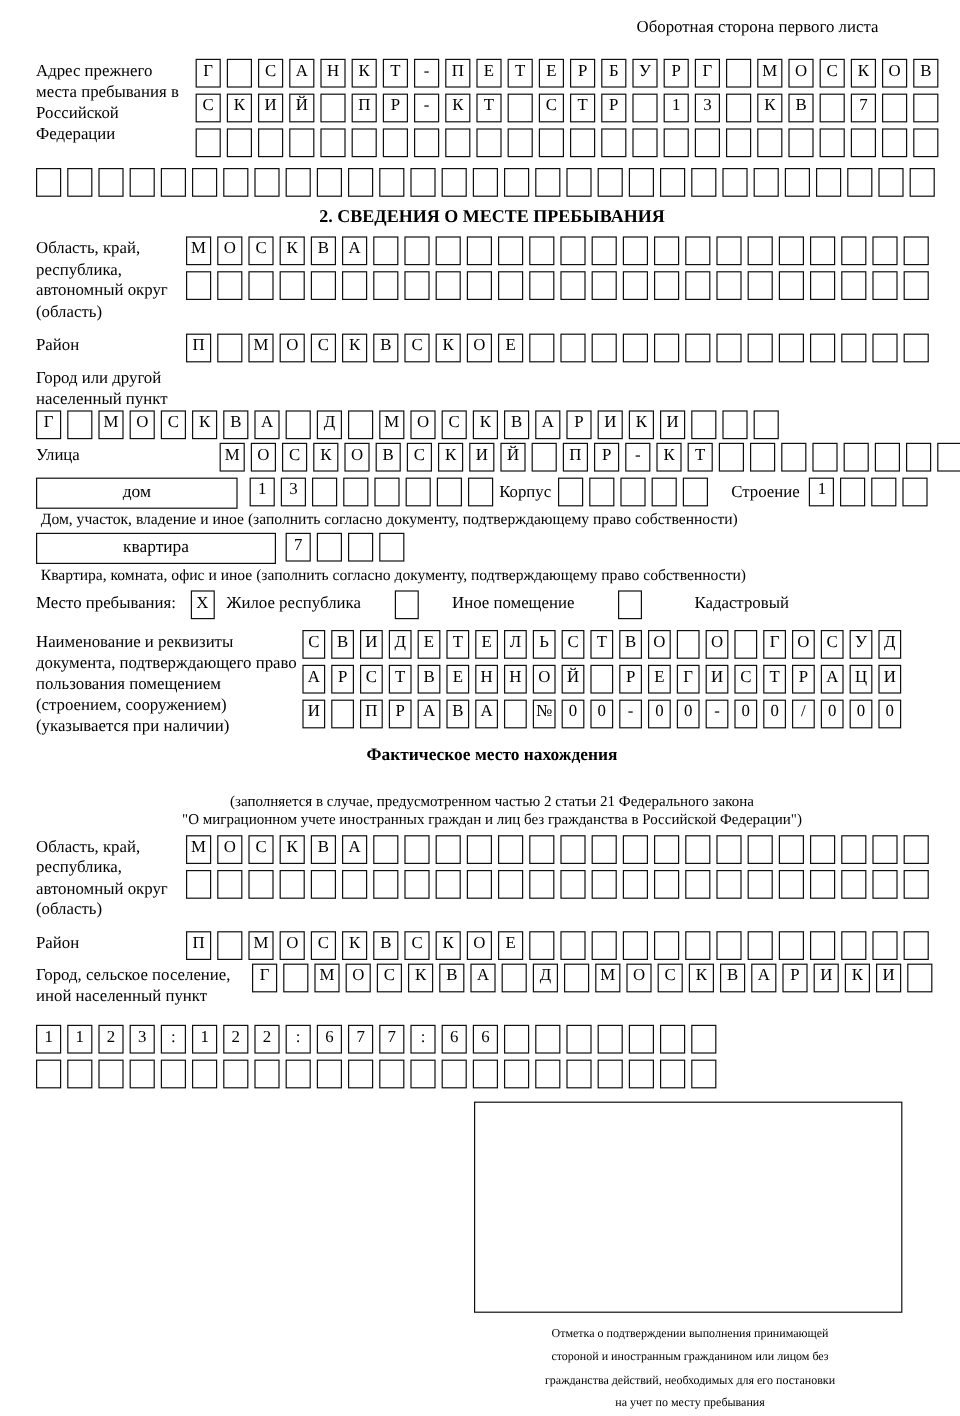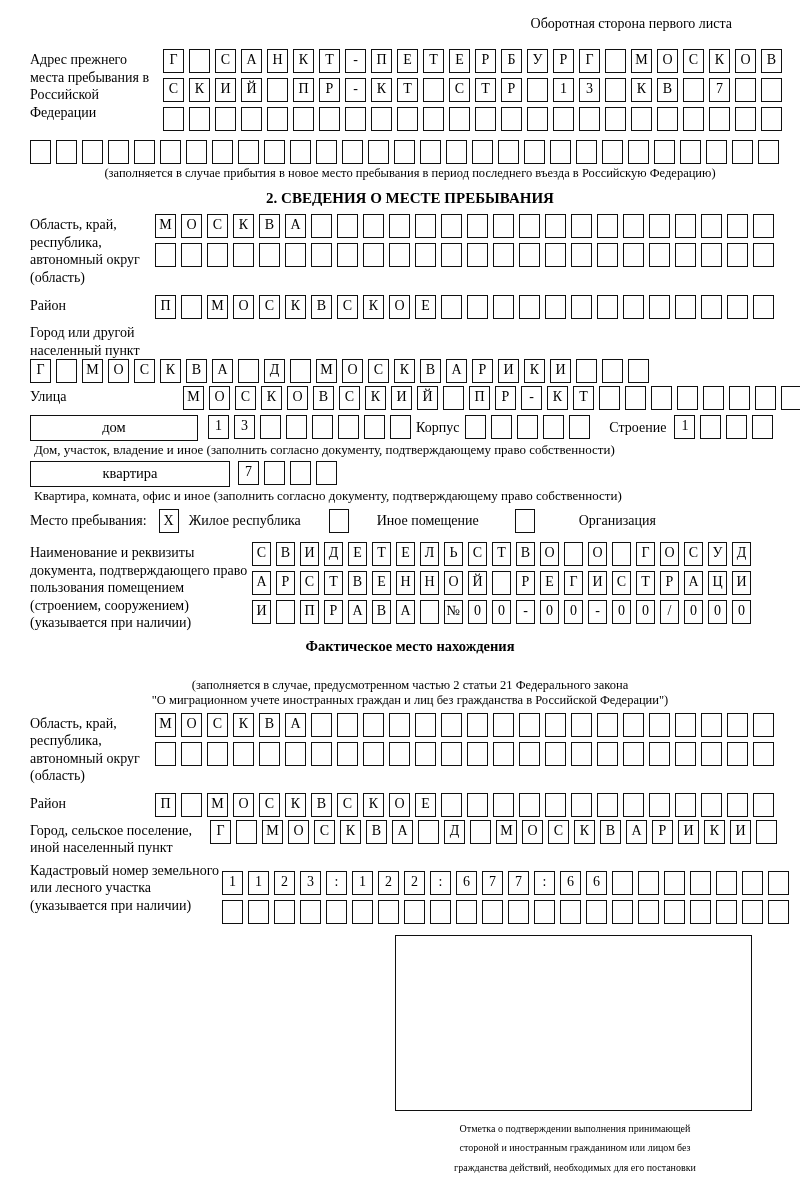--- a/index.html
+++ b/index.html
@@ -35,21 +35,20 @@
 
   <div class="field" style="margin-top:17px;">
     <div class="label" style="width:133px;">Адрес прежнего места пребывания в Российской Федерации</div>
     <div class="rows">
       <div class="boxrow"><span class="cell">Г</span><span class="cell"></span><span class="cell">С</span><span class="cell">А</span><span class="cell">Н</span><span class="cell">К</span><span class="cell">Т</span><span class="cell">-</span><span class="cell">П</span><span class="cell">Е</span><span class="cell">Т</span><span class="cell">Е</span><span class="cell">Р</span><span class="cell">Б</span><span class="cell">У</span><span class="cell">Р</span><span class="cell">Г</span><span class="cell"></span><span class="cell">М</span><span class="cell">О</span><span class="cell">С</span><span class="cell">К</span><span class="cell">О</span><span class="cell">В</span></div>
       <div class="boxrow"><span class="cell">С</span><span class="cell">К</span><span class="cell">И</span><span class="cell">Й</span><span class="cell"></span><span class="cell">П</span><span class="cell">Р</span><span class="cell">-</span><span class="cell">К</span><span class="cell">Т</span><span class="cell"></span><span class="cell">С</span><span class="cell">Т</span><span class="cell">Р</span><span class="cell"></span><span class="cell">1</span><span class="cell">3</span><span class="cell"></span><span class="cell">К</span><span class="cell">В</span><span class="cell"></span><span class="cell">7</span><span class="cell"></span><span class="cell"></span></div>
       <div class="boxrow"><span class="cell"></span><span class="cell"></span><span class="cell"></span><span class="cell"></span><span class="cell"></span><span class="cell"></span><span class="cell"></span><span class="cell"></span><span class="cell"></span><span class="cell"></span><span class="cell"></span><span class="cell"></span><span class="cell"></span><span class="cell"></span><span class="cell"></span><span class="cell"></span><span class="cell"></span><span class="cell"></span><span class="cell"></span><span class="cell"></span><span class="cell"></span><span class="cell"></span><span class="cell"></span><span class="cell"></span></div>
     </div>
   </div>
   <div class="boxrow" style="margin-top:4px;"><span class="cell"></span><span class="cell"></span><span class="cell"></span><span class="cell"></span><span class="cell"></span><span class="cell"></span><span class="cell"></span><span class="cell"></span><span class="cell"></span><span class="cell"></span><span class="cell"></span><span class="cell"></span><span class="cell"></span><span class="cell"></span><span class="cell"></span><span class="cell"></span><span class="cell"></span><span class="cell"></span><span class="cell"></span><span class="cell"></span><span class="cell"></span><span class="cell"></span><span class="cell"></span><span class="cell"></span><span class="cell"></span><span class="cell"></span><span class="cell"></span><span class="cell"></span><span class="cell"></span></div>
-  <div class="caption" style="text-align:center;margin-top:2px;">(заполняется в случае прибытия в новое место пребывания в период последнего въезда в Российскую Федерацию)</div>
 
   <div class="h-sec" style="margin-top:9px;">2. СВЕДЕНИЯ О МЕСТЕ ПРЕБЫВАНИЯ</div>
 
   <div class="field" style="margin-top:7px;">
     <div class="label" style="width:125px;">Область, край, республика, автономный округ (область)</div>
     <div class="rows">
       <div class="boxrow"><span class="cell">М</span><span class="cell">О</span><span class="cell">С</span><span class="cell">К</span><span class="cell">В</span><span class="cell">А</span><span class="cell"></span><span class="cell"></span><span class="cell"></span><span class="cell"></span><span class="cell"></span><span class="cell"></span><span class="cell"></span><span class="cell"></span><span class="cell"></span><span class="cell"></span><span class="cell"></span><span class="cell"></span><span class="cell"></span><span class="cell"></span><span class="cell"></span><span class="cell"></span><span class="cell"></span><span class="cell"></span></div>
       <div class="boxrow"><span class="cell"></span><span class="cell"></span><span class="cell"></span><span class="cell"></span><span class="cell"></span><span class="cell"></span><span class="cell"></span><span class="cell"></span><span class="cell"></span><span class="cell"></span><span class="cell"></span><span class="cell"></span><span class="cell"></span><span class="cell"></span><span class="cell"></span><span class="cell"></span><span class="cell"></span><span class="cell"></span><span class="cell"></span><span class="cell"></span><span class="cell"></span><span class="cell"></span><span class="cell"></span><span class="cell"></span></div>
     </div>
   </div>
@@ -79,21 +78,21 @@
   </div>
   <div class="caption-left">Квартира, комната, офис и иное (заполнить согласно документу, подтверждающему право собственности)</div>
 
   <div class="checkline" style="margin-top:5px;">
     <span>Место пребывания:</span>
     <span class="checkbox" style="margin-left:12px;">X</span>
     <span style="margin-left:10px;">Жилое республика</span>
     <span class="checkbox" style="margin-left:28px;"></span>
     <span style="margin-left:28px;">Иное помещение</span>
     <span class="checkbox" style="margin-left:36px;"></span>
-    <span style="margin-left:44px;">Организация</span>
+    <span style="margin-left:44px;">Кадастровый</span>
   </div>
 
   <div class="field" style="margin-top:9px;">
     <div class="label" style="width:222px;">Наименование и реквизиты документа, подтверждающего право пользования помещением (строением, сооружением) (указывается при наличии)</div>
     <div class="rows narrow">
       <div class="boxrow"><span class="cell">С</span><span class="cell">В</span><span class="cell">И</span><span class="cell">Д</span><span class="cell">Е</span><span class="cell">Т</span><span class="cell">Е</span><span class="cell">Л</span><span class="cell">Ь</span><span class="cell">С</span><span class="cell">Т</span><span class="cell">В</span><span class="cell">О</span><span class="cell"></span><span class="cell">О</span><span class="cell"></span><span class="cell">Г</span><span class="cell">О</span><span class="cell">С</span><span class="cell">У</span><span class="cell">Д</span></div>
       <div class="boxrow"><span class="cell">А</span><span class="cell">Р</span><span class="cell">С</span><span class="cell">Т</span><span class="cell">В</span><span class="cell">Е</span><span class="cell">Н</span><span class="cell">Н</span><span class="cell">О</span><span class="cell">Й</span><span class="cell"></span><span class="cell">Р</span><span class="cell">Е</span><span class="cell">Г</span><span class="cell">И</span><span class="cell">С</span><span class="cell">Т</span><span class="cell">Р</span><span class="cell">А</span><span class="cell">Ц</span><span class="cell">И</span></div>
       <div class="boxrow"><span class="cell">И</span><span class="cell"></span><span class="cell">П</span><span class="cell">Р</span><span class="cell">А</span><span class="cell">В</span><span class="cell">А</span><span class="cell"></span><span class="cell">№</span><span class="cell">0</span><span class="cell">0</span><span class="cell">-</span><span class="cell">0</span><span class="cell">0</span><span class="cell">-</span><span class="cell">0</span><span class="cell">0</span><span class="cell">/</span><span class="cell">0</span><span class="cell">0</span><span class="cell">0</span></div>
     </div>
   </div>
@@ -114,21 +113,20 @@
     <div class="label" style="width:125px;">Район</div>
     <div class="boxrow"><span class="cell">П</span><span class="cell"></span><span class="cell">М</span><span class="cell">О</span><span class="cell">С</span><span class="cell">К</span><span class="cell">В</span><span class="cell">С</span><span class="cell">К</span><span class="cell">О</span><span class="cell">Е</span><span class="cell"></span><span class="cell"></span><span class="cell"></span><span class="cell"></span><span class="cell"></span><span class="cell"></span><span class="cell"></span><span class="cell"></span><span class="cell"></span><span class="cell"></span><span class="cell"></span><span class="cell"></span><span class="cell"></span></div>
   </div>
 
   <div class="field" style="margin-top:3px;">
     <div class="label" style="width:180px;">Город, сельское поселение, иной населенный пункт</div>
     <div class="boxrow"><span class="cell">Г</span><span class="cell"></span><span class="cell">М</span><span class="cell">О</span><span class="cell">С</span><span class="cell">К</span><span class="cell">В</span><span class="cell">А</span><span class="cell"></span><span class="cell">Д</span><span class="cell"></span><span class="cell">М</span><span class="cell">О</span><span class="cell">С</span><span class="cell">К</span><span class="cell">В</span><span class="cell">А</span><span class="cell">Р</span><span class="cell">И</span><span class="cell">К</span><span class="cell">И</span><span class="cell"></span></div>
   </div>
 
   <div class="field" style="margin-top:3px;">
-    <div class="label" style="width:192px;">Кадастровый номер земельного или лесного участка (указывается при наличии)</div>
     <div class="rows" style="margin-top:11px;">
       <div class="boxrow"><span class="cell">1</span><span class="cell">1</span><span class="cell">2</span><span class="cell">3</span><span class="cell">:</span><span class="cell">1</span><span class="cell">2</span><span class="cell">2</span><span class="cell">:</span><span class="cell">6</span><span class="cell">7</span><span class="cell">7</span><span class="cell">:</span><span class="cell">6</span><span class="cell">6</span><span class="cell"></span><span class="cell"></span><span class="cell"></span><span class="cell"></span><span class="cell"></span><span class="cell"></span><span class="cell"></span></div>
       <div class="boxrow"><span class="cell"></span><span class="cell"></span><span class="cell"></span><span class="cell"></span><span class="cell"></span><span class="cell"></span><span class="cell"></span><span class="cell"></span><span class="cell"></span><span class="cell"></span><span class="cell"></span><span class="cell"></span><span class="cell"></span><span class="cell"></span><span class="cell"></span><span class="cell"></span><span class="cell"></span><span class="cell"></span><span class="cell"></span><span class="cell"></span><span class="cell"></span><span class="cell"></span></div>
     </div>
   </div>
 
   <div class="stamp-box" style="margin-top:6px;"></div>
   <div class="stamp-caption">
     <div>Отметка о подтверждении выполнения принимающей</div>
     <div>стороной и иностранным гражданином или лицом без</div>

